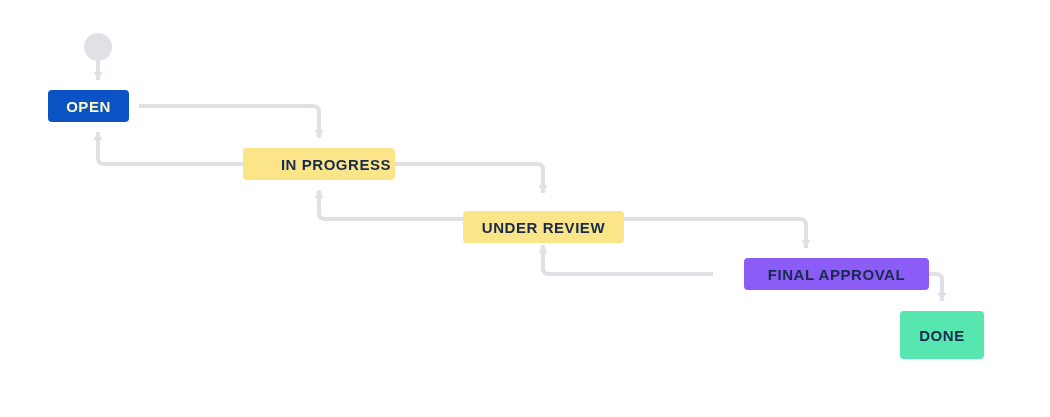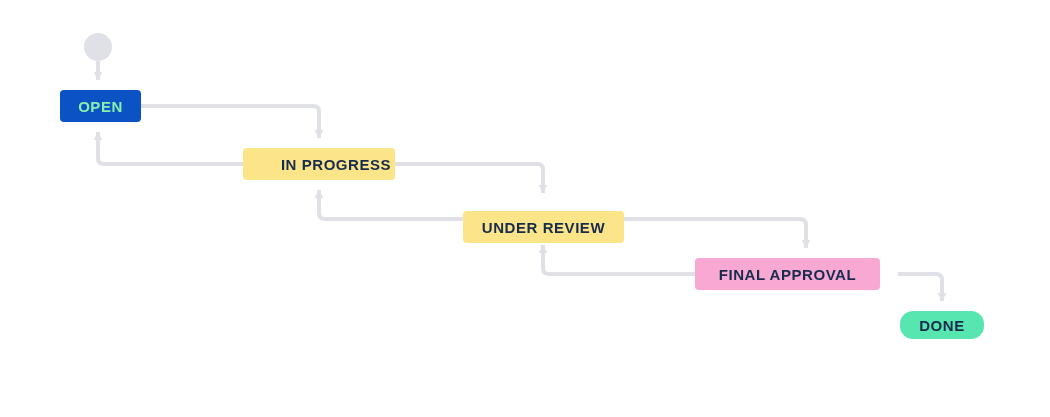--- a/index.html
+++ b/index.html
@@ -92,33 +92,33 @@
       <path d="M624,219 L800,219 Q806,219 806,225 L806,248" marker-end="url(#arrow-down)" stroke="#dfe1e6"></path>
 
       <path d="M713,274 L549,274 Q543,274 543,268 L543,245" marker-end="url(#arrow-up)" stroke="#dfe1e6"></path>
 
       <path d="M898,274 L936,274 Q942,274 942,280 L942,301" marker-end="url(#arrow-down)" stroke="#dfe1e6"></path>
     </g>
   </svg>
 
   <div class="start-dot" style="left: 84px; top: 33px; width: 28px; height: 28px; background: rgb(223, 225, 230);"></div>
 
-  <div class="node" style="left: 60px; top: 90px; width: 81px; height: 32px; background: rgb(11, 82, 196); color: #86efac;">
+  <div class="node" style="left: 48px; top: 90px; width: 81px; height: 32px; background: rgb(11, 82, 196); color: #fef9c3;">
     <span class="node-label">OPEN</span>
   </div>
 
   <div class="node" style="left: 243px; top: 148px; width: 152px; height: 32px; background: rgb(252, 229, 136); color: rgb(23, 43, 77); padding-left: 48px;">
     <span class="node-label">IN PROGRESS</span>
   </div>
 
   <div class="node" style="left: 463px; top: 203px; width: 161px; height: 32px; background: rgb(252, 229, 136); color: rgb(23, 43, 77); margin-top: 8px;">
     <span class="node-label">UNDER REVIEW</span>
   </div>
 
-  <div class="node" style="left: 695px; top: 258px; width: 185px; height: 32px; background: #f9a8d4; color: rgb(23, 43, 77);">
+  <div class="node" style="left: 744px; top: 258px; width: 185px; height: 32px; background: #8b5cf6; color: rgb(23, 43, 77);">
     <span class="node-label">FINAL APPROVAL</span>
   </div>
 
-  <div class="node" style="left: 900px; top: 311px; width: 84px; height: 28px; background: rgb(87, 230, 176); color: rgb(23, 43, 77); border-radius: 13px;">
+  <div class="node" style="left: 900px; top: 311px; width: 84px; height: 48px; background: rgb(87, 230, 176); color: rgb(23, 43, 77);">
     <span class="node-label">DONE</span>
   </div>
 
 </div>
 
 </body></html>

